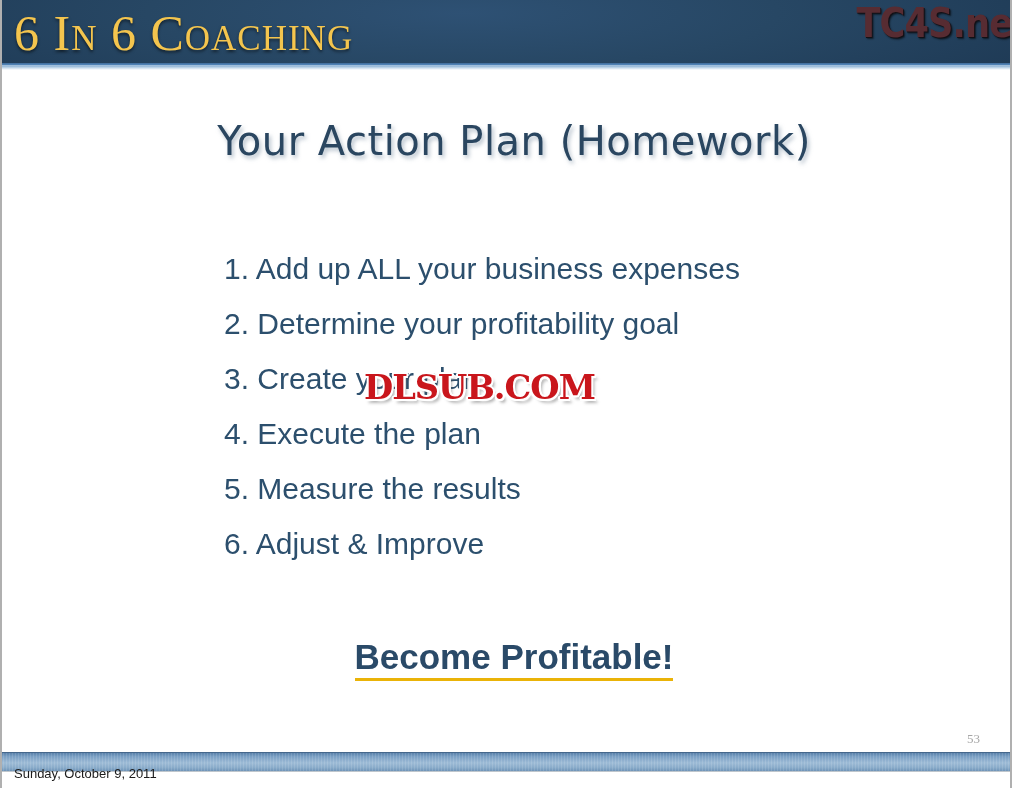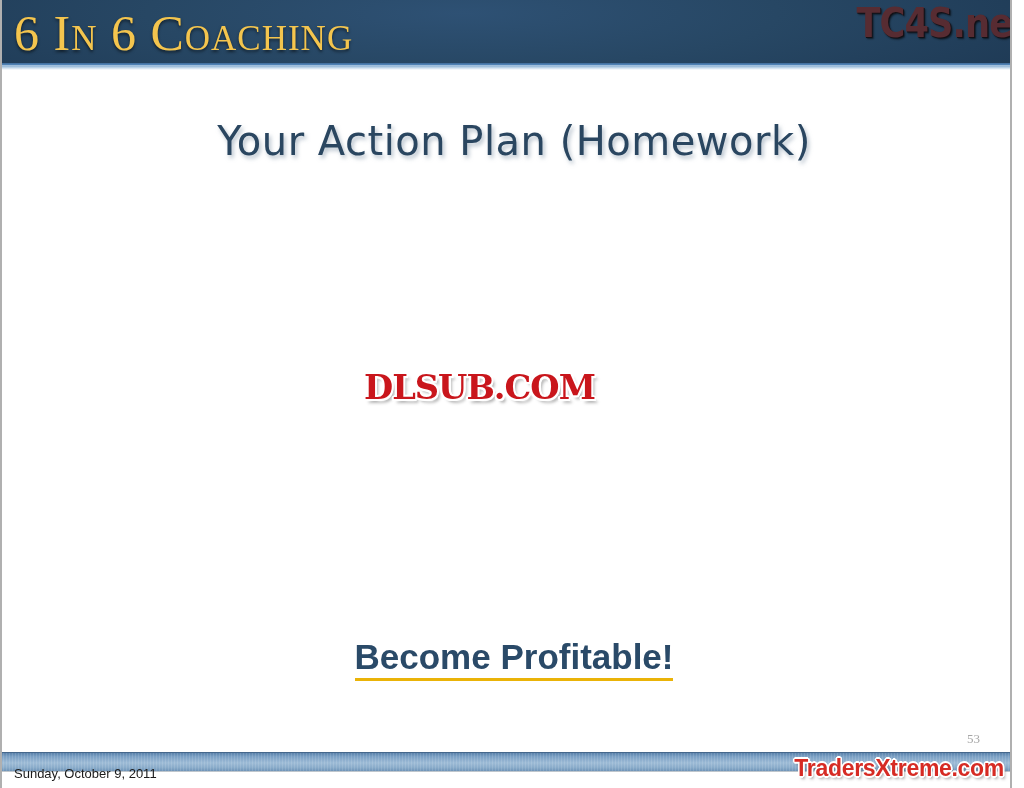--- a/index.html
+++ b/index.html
@@ -240,26 +240,33 @@
 <div id="slide">
 
   <div id="header-banner">
     <div id="header-title">6 In 6 Coaching</div>
     <div id="tc4s-logo">TC4S.net</div>
   </div>
   <div id="header-underline"></div>
 
   <div id="slide-title">Your Action Plan (Homework)</div>
 
+  <ul id="action-list">
+    <li>1. Add up ALL your business expenses</li>
+    <li>2. Determine your profitability goal</li>
+    <li>3. Create your plan</li>
+    <li>4. Execute the plan</li>
+    <li>5. Measure the results</li>
+    <li>6. Adjust &amp; Improve</li>
+  </ul>
 
   <div id="dlsub-watermark">DLSUB.COM</div>
 
   <div id="become-profitable">
     <span class="underline-text">Become Profitable!</span>
   </div>
 
   <div id="page-number">53</div>
 
   <div id="footer-bar"></div>
   <div id="footer-date">Sunday, October 9, 2011</div>
-  <div id="tradersxtreme-logo">TradersXtreme.com</div>
 
 </div>
 
 </body></html>

